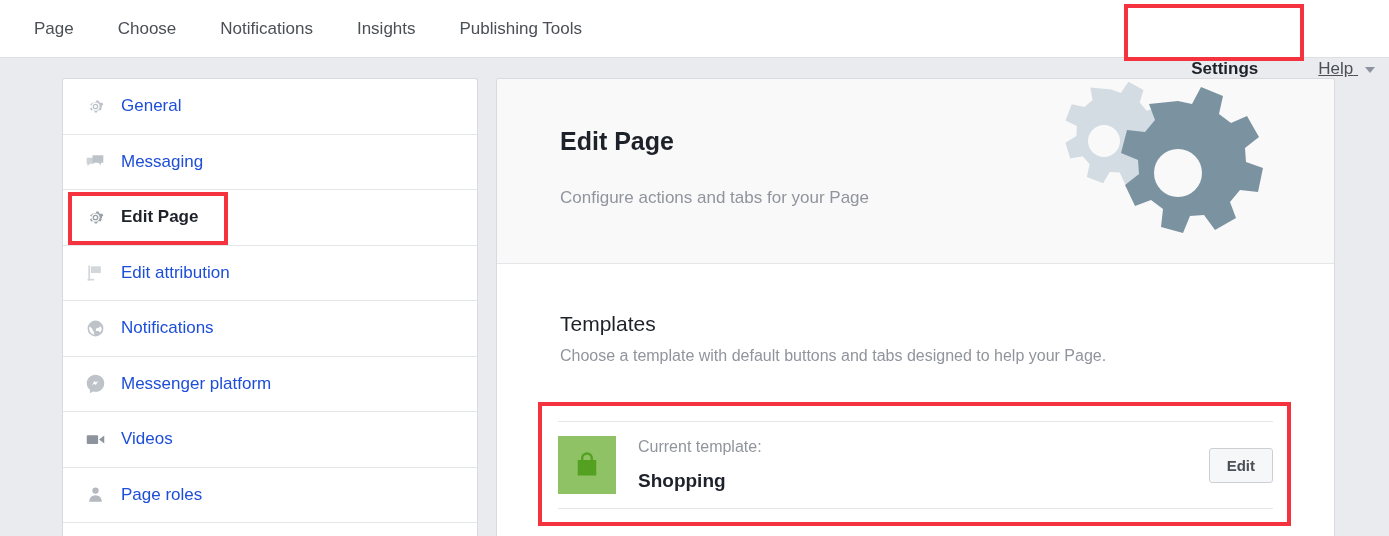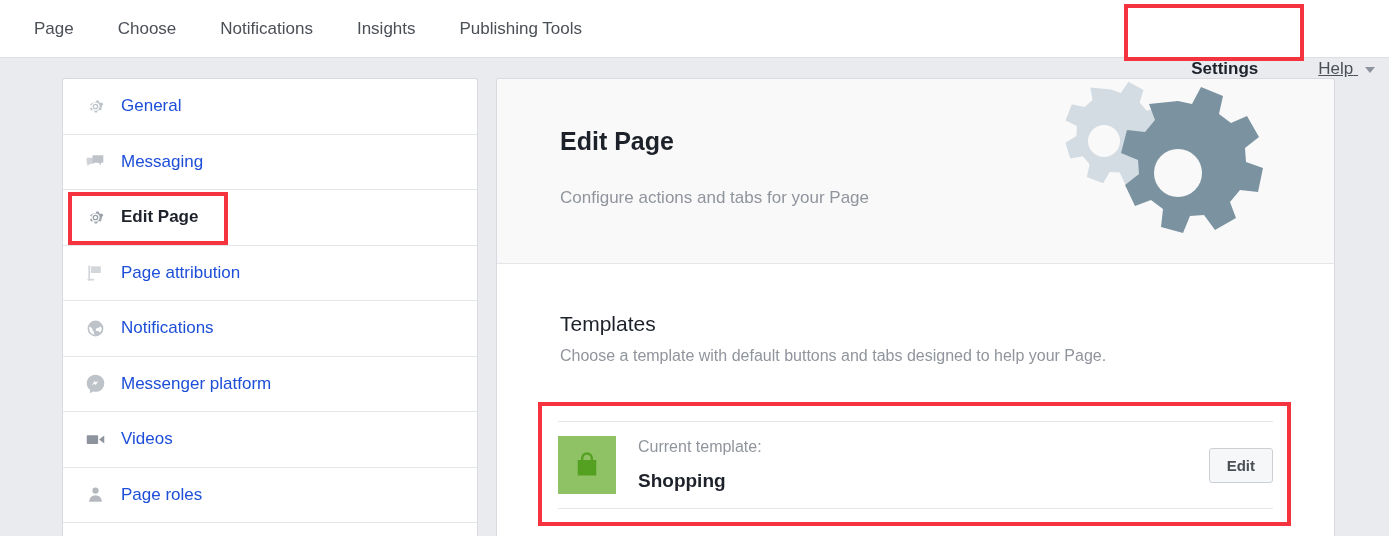--- a/index.html
+++ b/index.html
@@ -289,21 +289,21 @@
   </div>
 
   <div class="side-item">
     <span class="s-ico">
       <svg viewBox="0 0 24 24" width="20" height="20" fill="#d3d6da">
         <rect x="4" y="3" width="2" height="18"></rect>
         <path d="M7 4h12v8H7z"></path>
         <rect x="3" y="19" width="8" height="2"></rect>
       </svg>
     </span>
-    <span class="s-label">Page attribution</span>
+    <span class="s-label">Edit attribution</span>
   </div>
 
   <div class="side-item">
     <span class="s-ico">
       <svg viewBox="0 0 24 24" width="19" height="19" fill="#bec3c9">
         <path d="M12 2a10 10 0 100 20 10 10 0 000-20zm0 18a8 8 0 01-8-8 8 8 0 01.6-3l3.4 3.4v1.6l2 2v2.9A8 8 0 0112 20zm5.6-3.1l-1.8-1.8-2.8.1-.9-1.4 1.5-2.3 2.6-.3 1.8-2A8 8 0 0120 12a8 8 0 01-2.4 4.9z"></path>
       </svg>
     </span>
     <span class="s-label">Notifications</span>
   </div>

